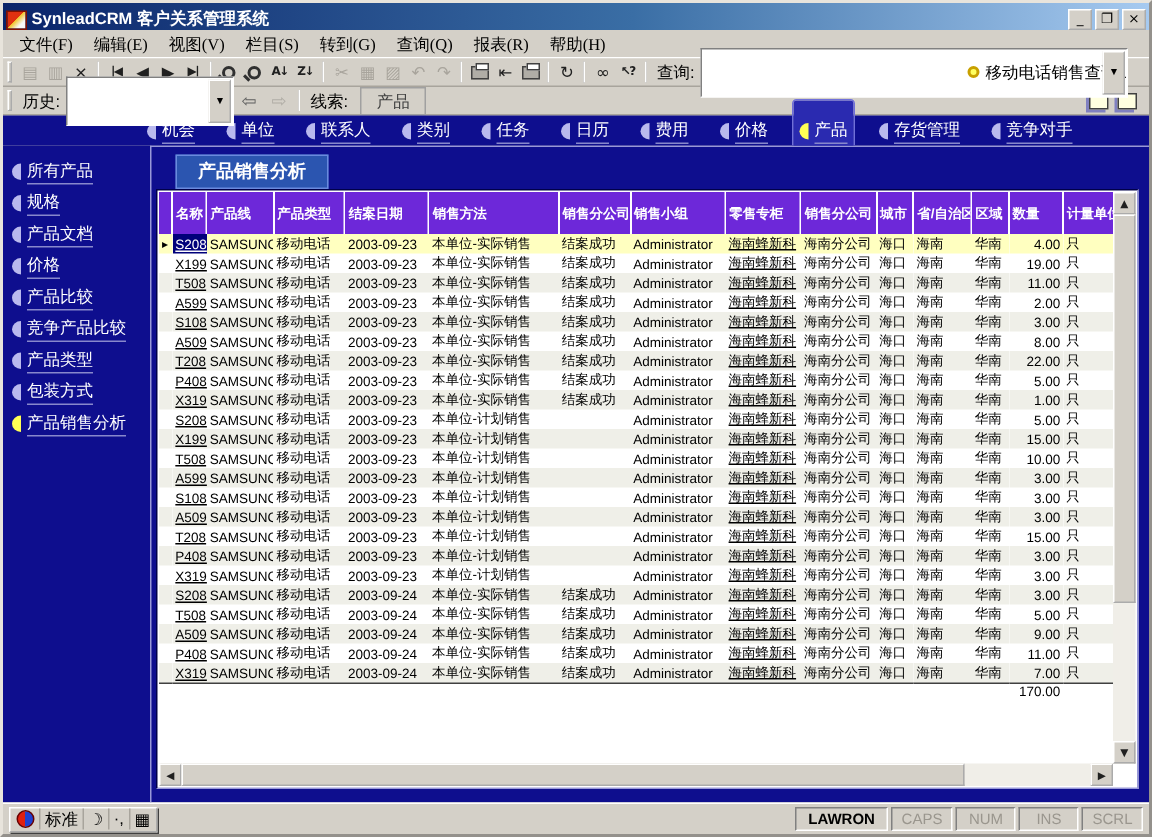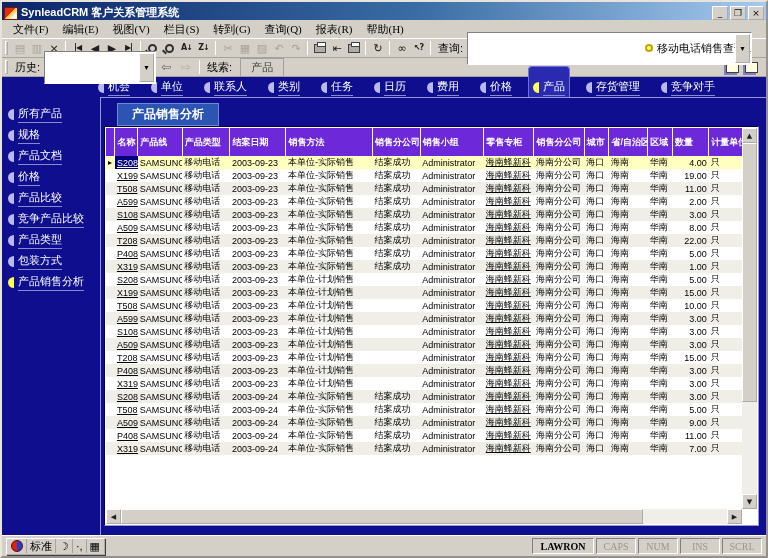--- a/index.html
+++ b/index.html
@@ -82,21 +82,21 @@
   .v-thumb { position:absolute; left:0; width:15px; top:15px; height:68%; background:#d4d0c8; border:1px outset #fff; }
   .h-thumb { position:absolute; top:0; height:15px; left:15px; width:82%; background:#d4d0c8; border:1px outset #fff; }
 
   
   .statusbar { height:21px; flex:none; display:flex; align-items:center; background:#d4d0c8; border-top:1px solid #fff; padding:0 4px; }
   .ime { display:flex; align-items:center; height:17px; background:#d4d0c8; border:1px outset #fff; box-shadow:1px 1px 0 #404040; padding:0 1px; margin-right:8px; }
   .ime > span { display:flex; align-items:center; justify-content:center; height:14px; border-right:1px solid #a8a49c; padding:0 3px; font-size:11px; }
   .ime-logo { width:12px; height:12px; border-radius:50%; background:linear-gradient(90deg,#e02010 50%,#2040d0 50%); border:1px solid #600; }
   .ime .moon { font-family:"DejaVu Sans",sans-serif; }
   .sb-spacer { flex:1; }
-  .sb-panel { height:16px; border:1px solid; border-color:#808080 #fff #fff #808080; display:flex; align-items:center; justify-content:center; margin-left:2px; font-size:10px; color:#9a968e; padding:0 6px; min-width:40px; font-family:Liberation Serif, serif; }
+  .sb-panel { height:16px; border:1px solid; border-color:#808080 #fff #fff #808080; display:flex; align-items:center; justify-content:center; margin-left:2px; font-size:10px; color:#9a968e; padding:0 6px; min-width:40px; font-family:Liberation Sans, sans-serif; }
   .sb-panel.user { color:#000; font-weight:bold; min-width:62px; }
 </style>
 </head>
 <body>
 
 <div class="app">
 
   <div class="titlebar">
     <span class="app-icon"></span>
     <span class="title">SynleadCRM 客户关系管理系统</span>
@@ -730,20 +730,25 @@
                   <td>结案成功</td>
                   <td>Administrator</td>
                   <td class="link">海南蜂新科</td>
                   <td>海南分公司</td>
                   <td>海口</td>
                   <td>海南</td>
                   <td>华南</td>
                   <td class="num">7.00</td>
                   <td>只</td>
                 </tr>
+                <tr class="total">
+                  <td colspan="13"></td>
+                  <td class="num">170.00</td>
+                  <td></td>
+                </tr>
               </tbody>
           </table>
         </div>
         <div class="vscroll">
           <span class="sb-btn up">▲</span>
           <span class="v-thumb"></span>
           <span class="sb-btn down">▼</span>
         </div>
         <div class="hscroll">
           <span class="sb-btn left">◀</span>

